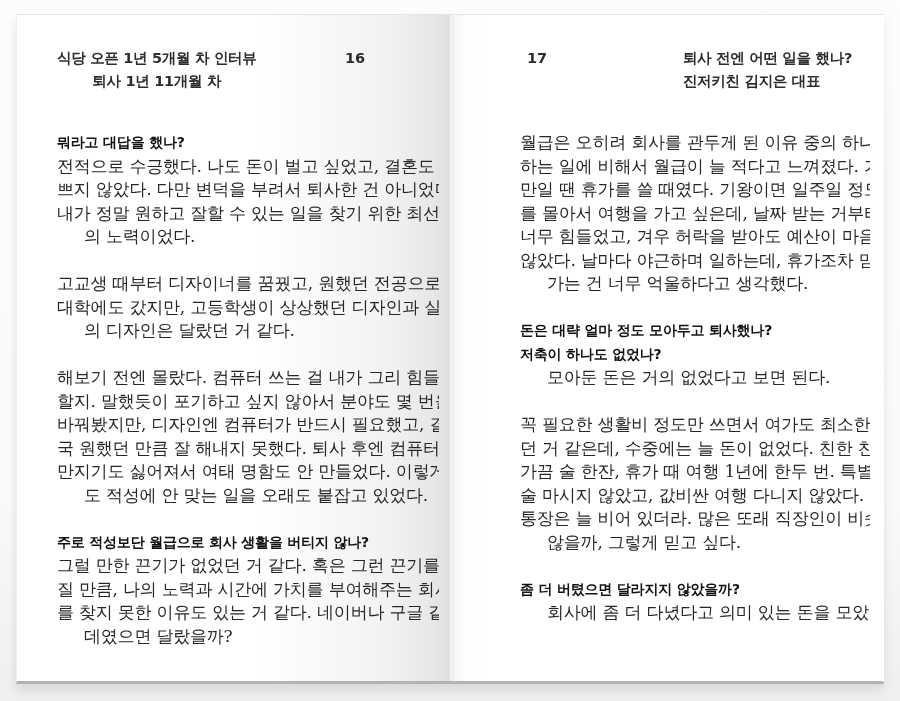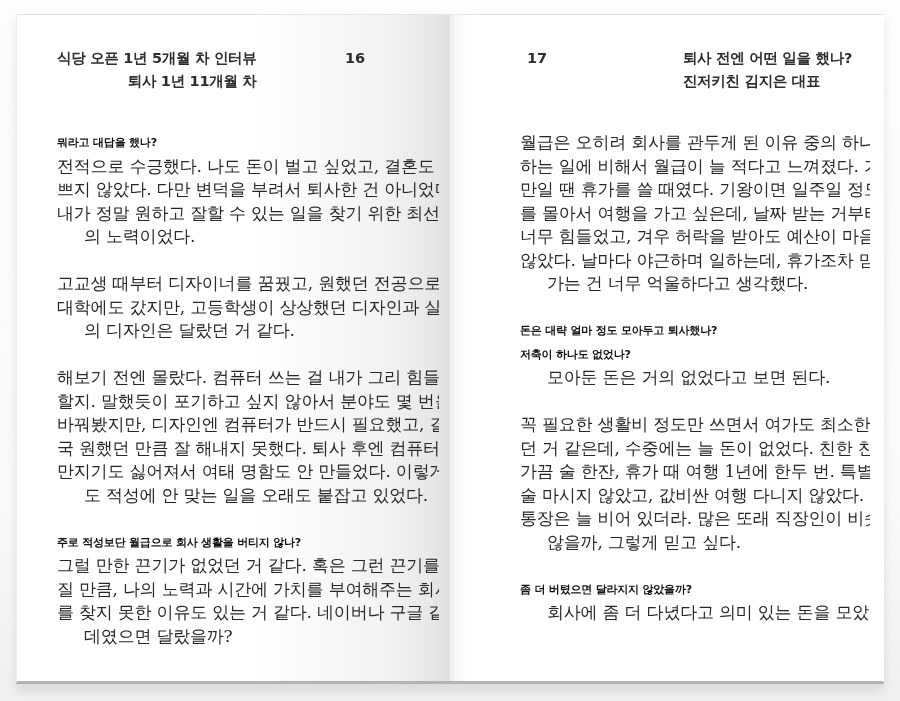--- a/index.html
+++ b/index.html
@@ -34,21 +34,21 @@
   .running-head {
     position: absolute; top: 32px;
     font-family: "DejaVu Sans", "Liberation Sans", sans-serif;
     font-weight: 600;
     font-size: 14.5px;
     line-height: 23px;
     color: #2d2d2d;
     letter-spacing: -0.3px;
     white-space: nowrap;
   }
-  .running-head.rh-left  { left: 40px;  text-align: right; }
+  .running-head.rh-left  { left: 40px;  text-align: center; }
   .running-head.rh-right { right: 32px; text-align: left; margin-left: 44px; }
   .page-number {
     position: absolute; top: 32px;
     font-family: "DejaVu Sans", "Liberation Sans", sans-serif;
     font-weight: 600;
     font-size: 14.5px;
     line-height: 23px;
     color: #2d2d2d;
     text-align: center;
   }
@@ -62,21 +62,21 @@
     letter-spacing: -0.2px;
   }
   .col-left  { left: 40px; width: 382px; }
   .col-right { left: 69px; width: 350px; }
   .block { margin: 0; }
   .block.para { margin-bottom: 23.5px; }
   .block.para:last-child { margin-bottom: 0; }
   .block.heading {
     font-family: "DejaVu Sans", "Liberation Sans", sans-serif;
     font-weight: 700;
-    font-size: 11px;
+    font-size: 14px;
     color: #111111;
     white-space: nowrap;
     overflow: hidden;
   }
   .line {
     white-space: nowrap;
     overflow: hidden;
     text-align: justify;
     text-align-last: justify;
   }

